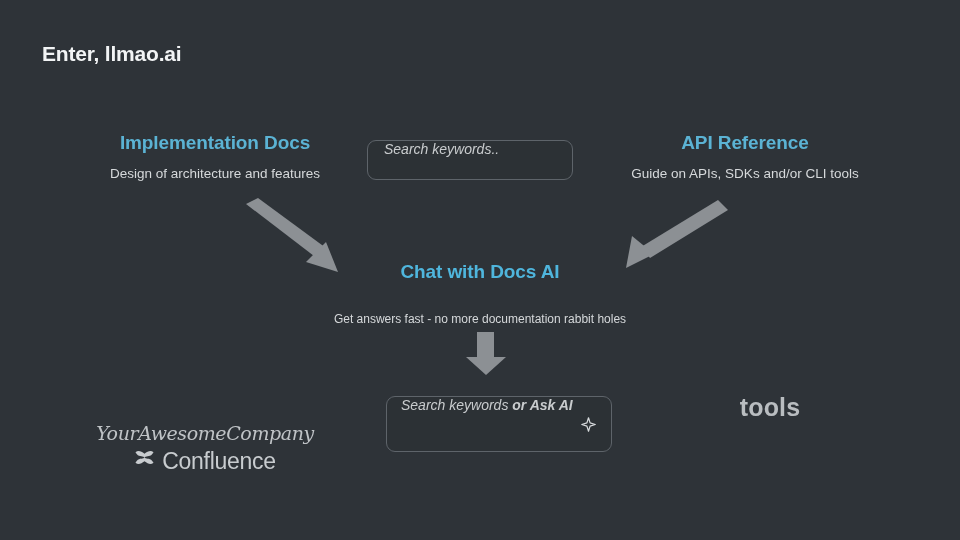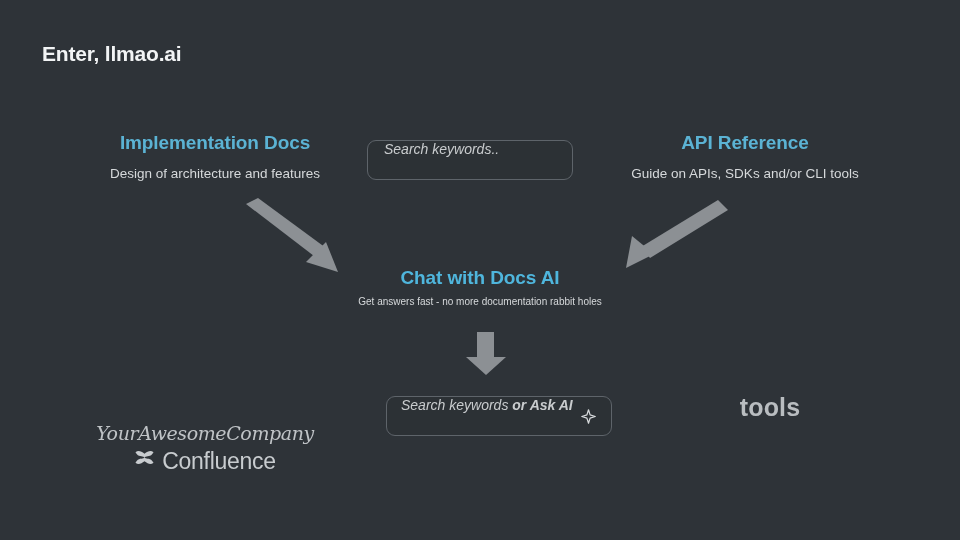--- a/index.html
+++ b/index.html
@@ -57,30 +57,30 @@
   }
   #col-api {
     left: 585px;
     top: 132px;
     width: 320px;
   }
 
   
   #center-node {
     left: 280px;
-    top: 267px;
+    top: 261px;
     width: 400px;
   }
   #center-node .col-heading {
     font-size: 19px;
     color: #4fb6dd;
   }
   #center-node .col-sub {
-    margin-top: 7px;
-    font-size: 10px;
+    margin-top: 29px;
+    font-size: 12px;
   }
 
   
   .searchbox {
     position: absolute;
     border: 1.3px solid #5e646a;
     border-radius: 9px;
     background: #2c3135;
     display: flex;
     box-sizing: border-box;
@@ -105,21 +105,21 @@
     left: 367px;
     top: 140px;
     width: 206px;
     height: 40px;
     padding: 0 16px;
   }
   #search-bottom {
     left: 386px;
     top: 396px;
     width: 226px;
-    height: 40px;
+    height: 56px;
     padding: 0 14px;
   }
 
   
   .arrow-svg {
     position: absolute;
     pointer-events: none;
   }
   #arrow-left-svg  { left: 228px; top: 198px; }
   #arrow-right-svg { left: 614px; top: 196px; }

